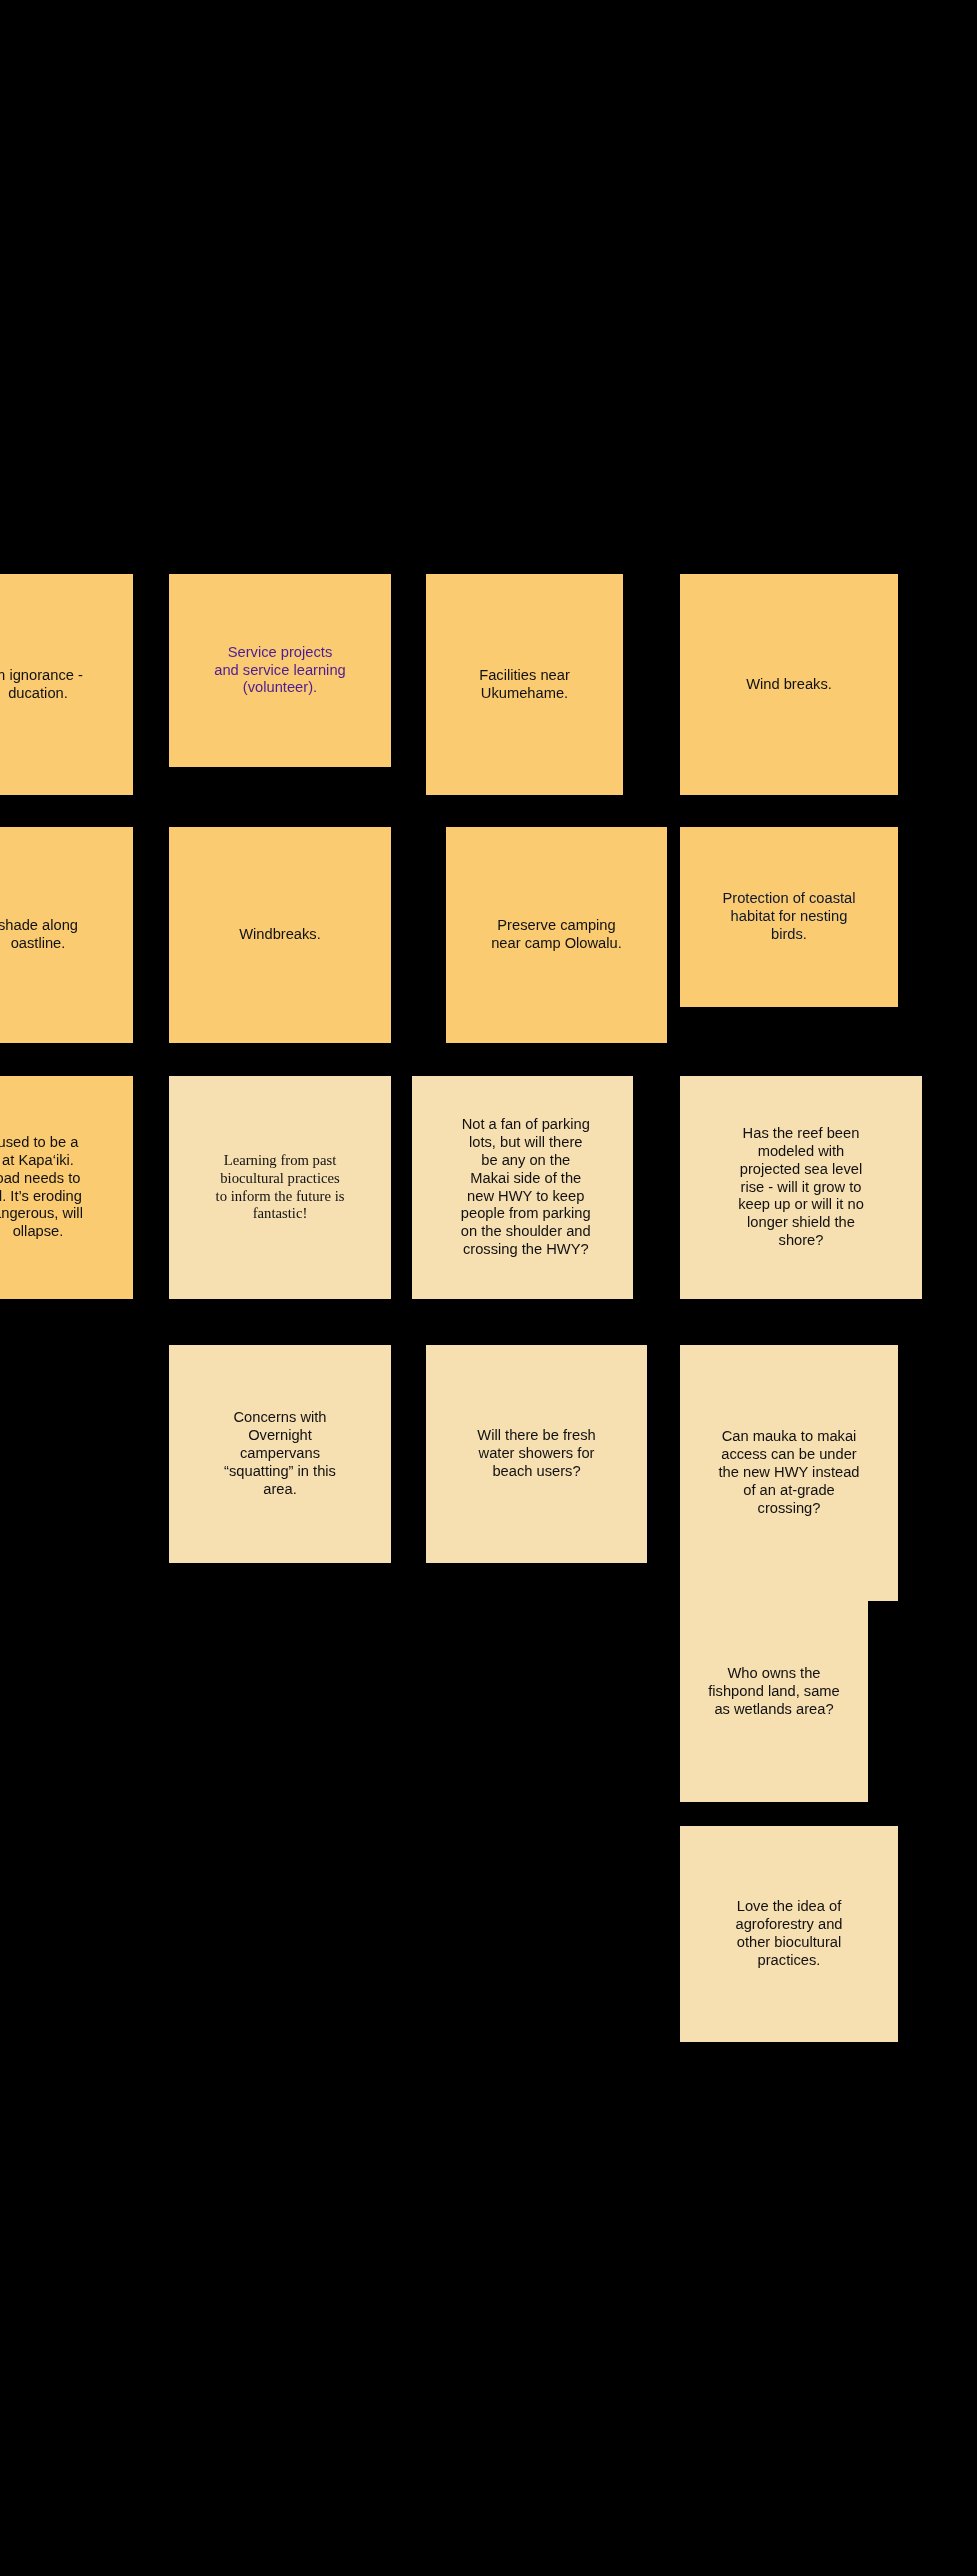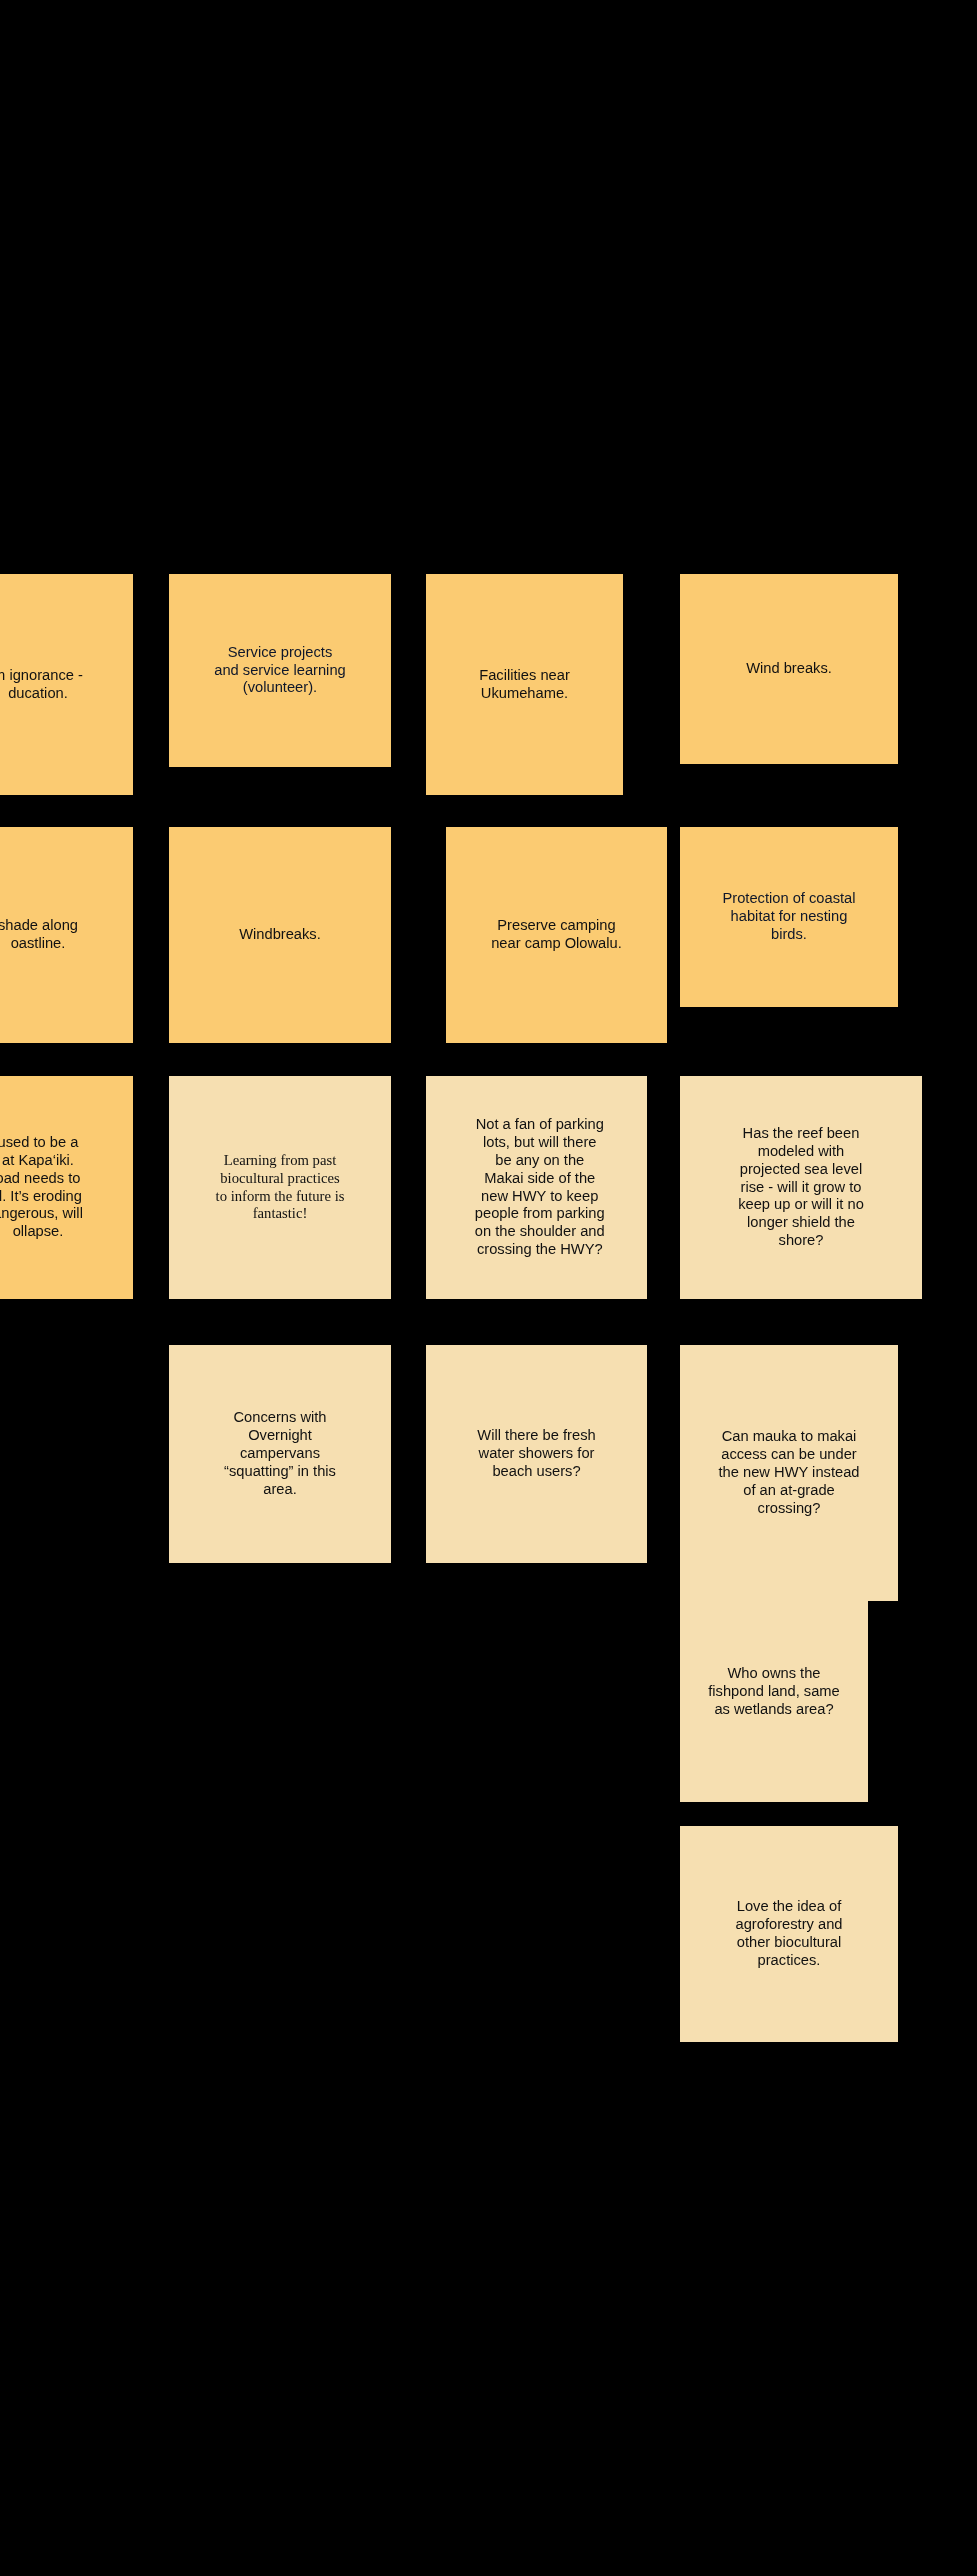--- a/index.html
+++ b/index.html
@@ -47,30 +47,30 @@
 </style>
 </head>
 <body>
 
 <div id="board" style="background: rgb(0, 0, 0); width: 978px; height: 2576px;">
 
 <div class="sticky-note tone-amber" style="left: -57px; top: 574px; width: 190px; height: 221px; color: rgb(17, 17, 17);">
       <span class="note-text">m ignorance -
 ducation.</span>
     </div>
-    <div class="sticky-note tone-amber" style="left: 169px; top: 574px; width: 222px; height: 193px; color: #0f172a;">
+    <div class="sticky-note tone-amber" style="left: 169px; top: 574px; width: 222px; height: 193px; color: #4c1d95;">
       <span class="note-text">Service projects
 and service learning
 (volunteer).</span>
     </div>
     <div class="sticky-note tone-amber" style="left: 426px; top: 574px; width: 197px; height: 221px; color: rgb(17, 17, 17);">
       <span class="note-text">Facilities near
 Ukumehame.</span>
     </div>
-    <div class="sticky-note tone-amber" style="left: 680px; top: 574px; width: 218px; height: 190px; color: rgb(17, 17, 17);">
+    <div class="sticky-note tone-amber" style="left: 680px; top: 574px; width: 218px; height: 221px; color: rgb(17, 17, 17);">
       <span class="note-text">Wind breaks.</span>
     </div>
     <div class="sticky-note tone-amber" style="left: -57px; top: 827px; width: 190px; height: 216px; color: rgb(17, 17, 17);">
       <span class="note-text">shade along
 oastline.</span>
     </div>
     <div class="sticky-note tone-amber" style="left: 169px; top: 827px; width: 222px; height: 216px; color: rgb(17, 17, 17);">
       <span class="note-text">Windbreaks.</span>
     </div>
     <div class="sticky-note tone-amber" style="left: 446px; top: 827px; width: 221px; height: 216px; color: rgb(17, 17, 17);">
@@ -89,21 +89,21 @@
 d. It’s eroding
 angerous, will
 ollapse.</span>
     </div>
     <div class="sticky-note tone-cream" style="left: 169px; top: 1076px; width: 222px; height: 223px; color: rgb(17, 17, 17); font-family: Liberation Serif, serif;">
       <span class="note-text">Learning from past
 biocultural practices
 to inform the future is
 fantastic!</span>
     </div>
-    <div class="sticky-note tone-cream" style="left: 426px; top: 1076px; width: 221px; height: 223px; color: rgb(17, 17, 17); padding-left: 16px;">
+    <div class="sticky-note tone-cream" style="left: 412px; top: 1076px; width: 221px; height: 223px; color: rgb(17, 17, 17); padding-left: 16px;">
       <span class="note-text">Not a fan of parking
 lots, but will there
 be any on the
 Makai side of the
 new HWY to keep
 people from parking
 on the shoulder and
 crossing the HWY?</span>
     </div>
     <div class="sticky-note tone-cream" style="left: 680px; top: 1076px; width: 242px; height: 223px; color: rgb(17, 17, 17);">

